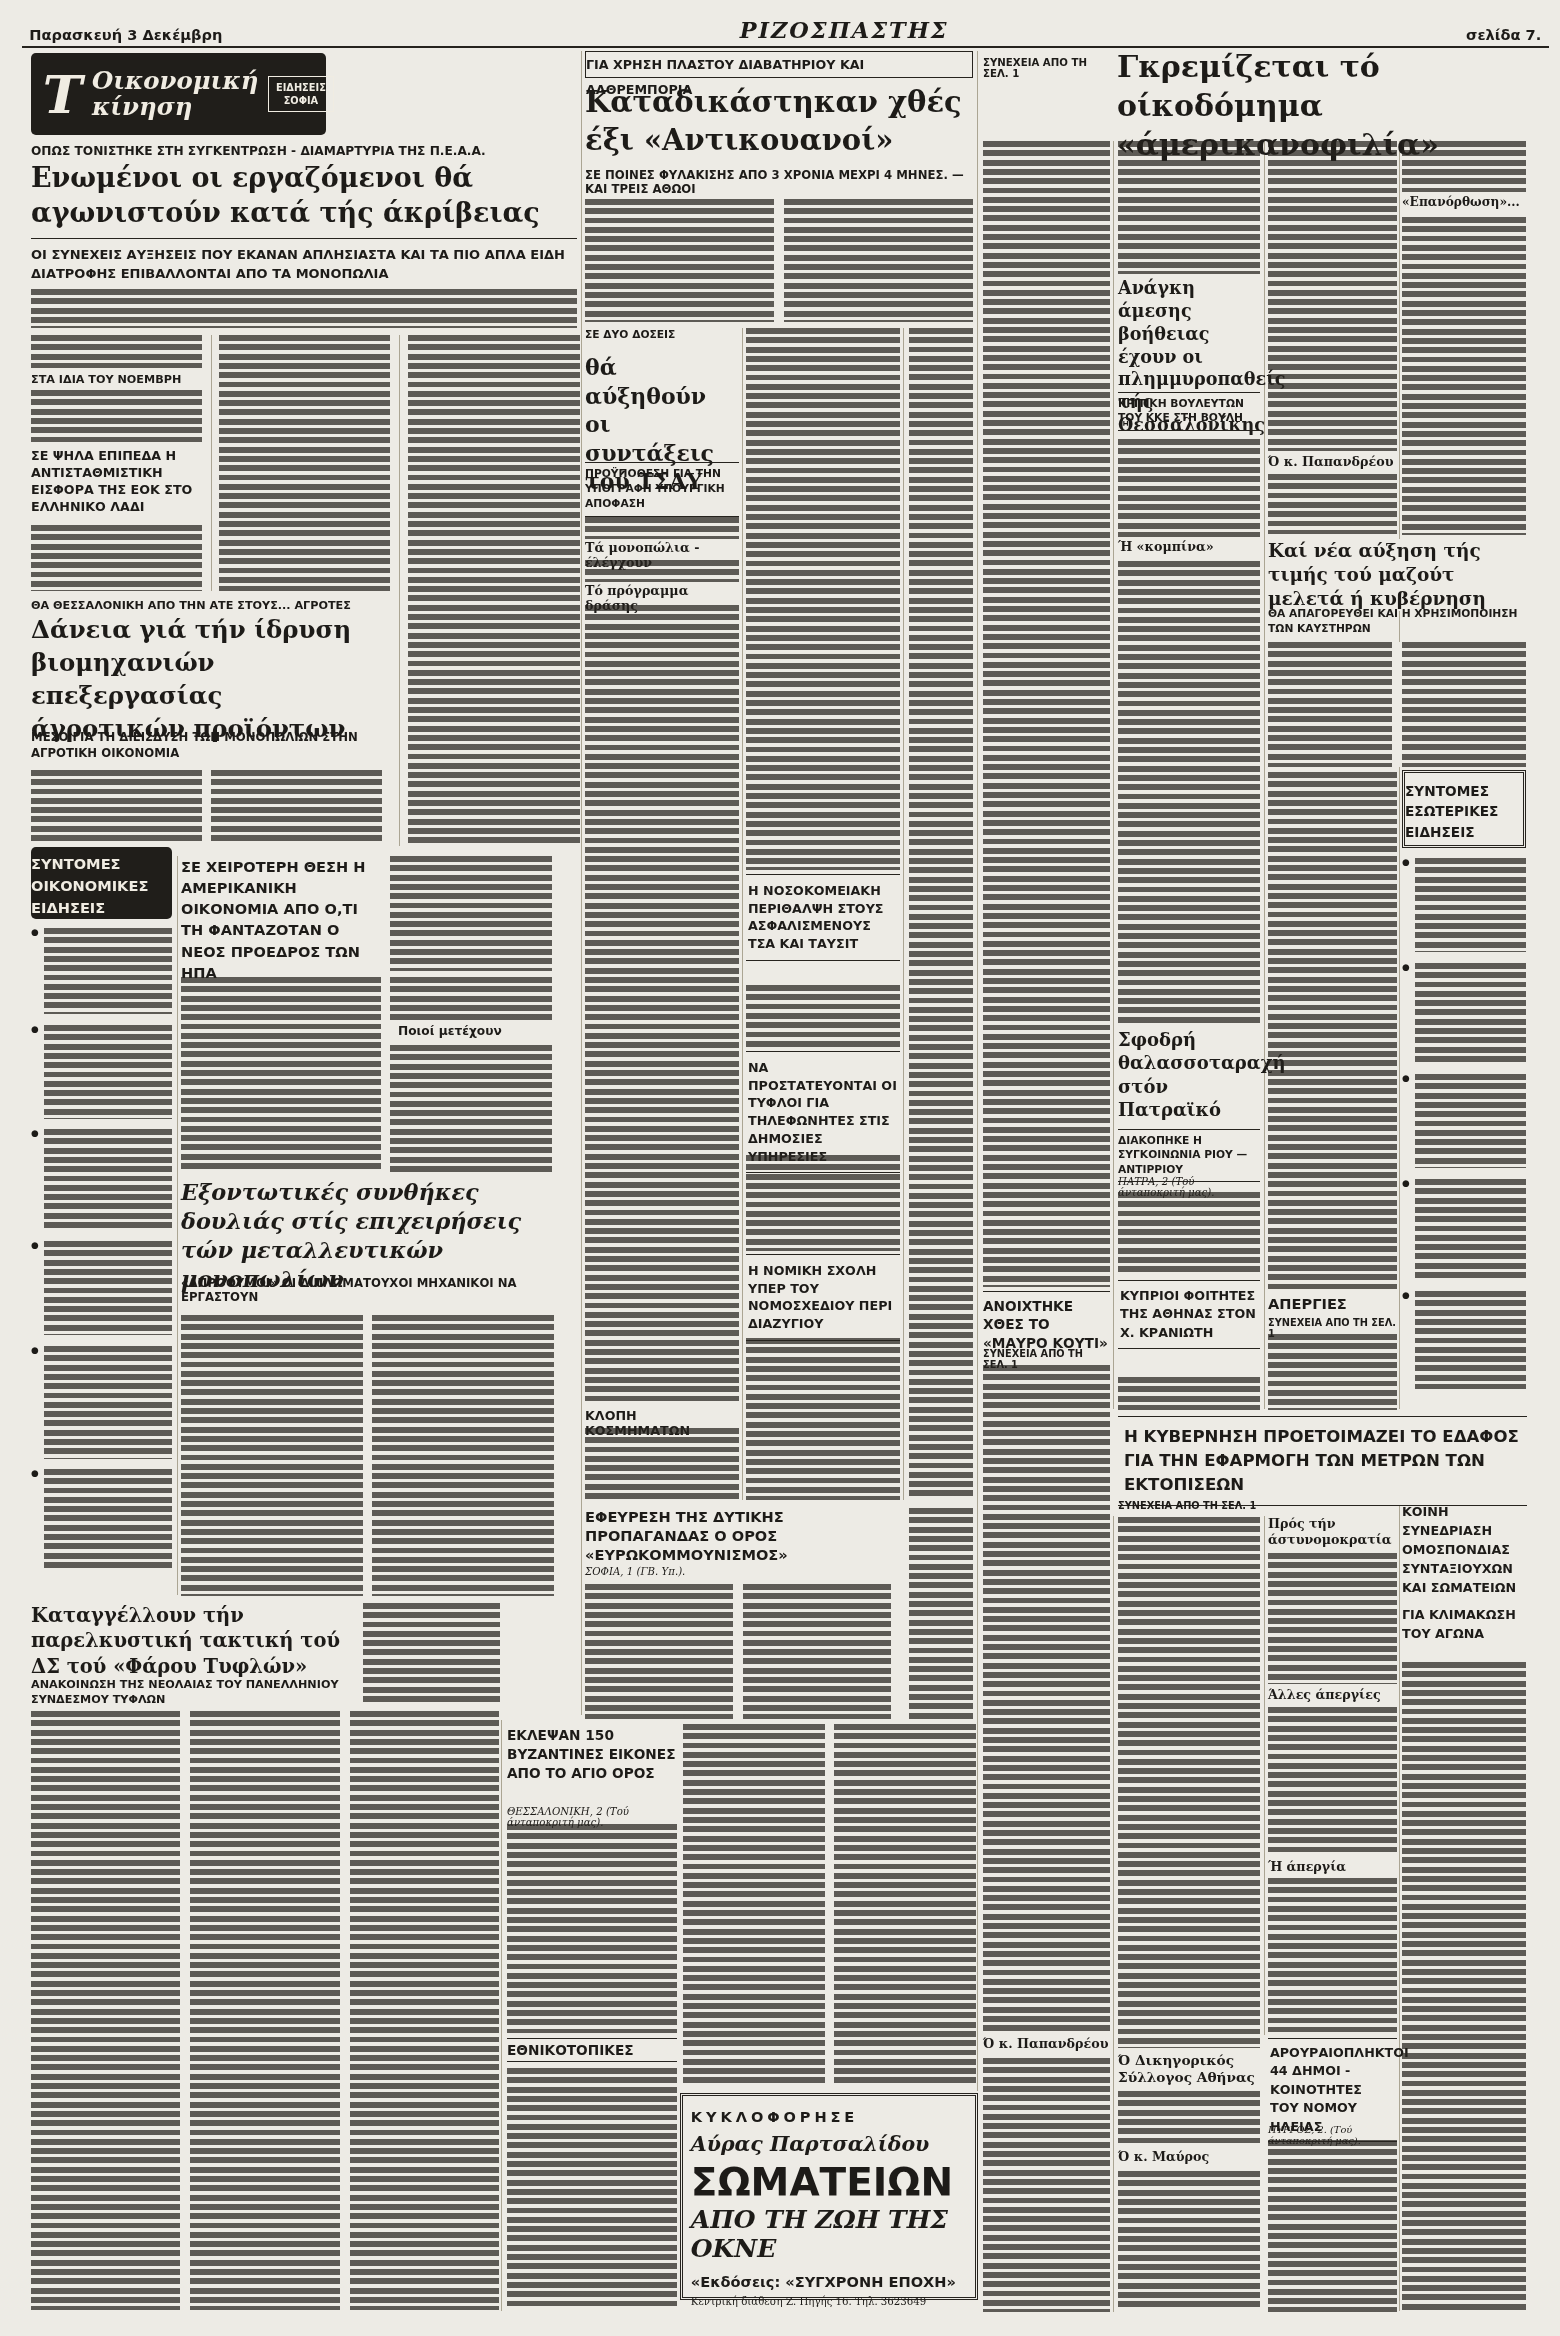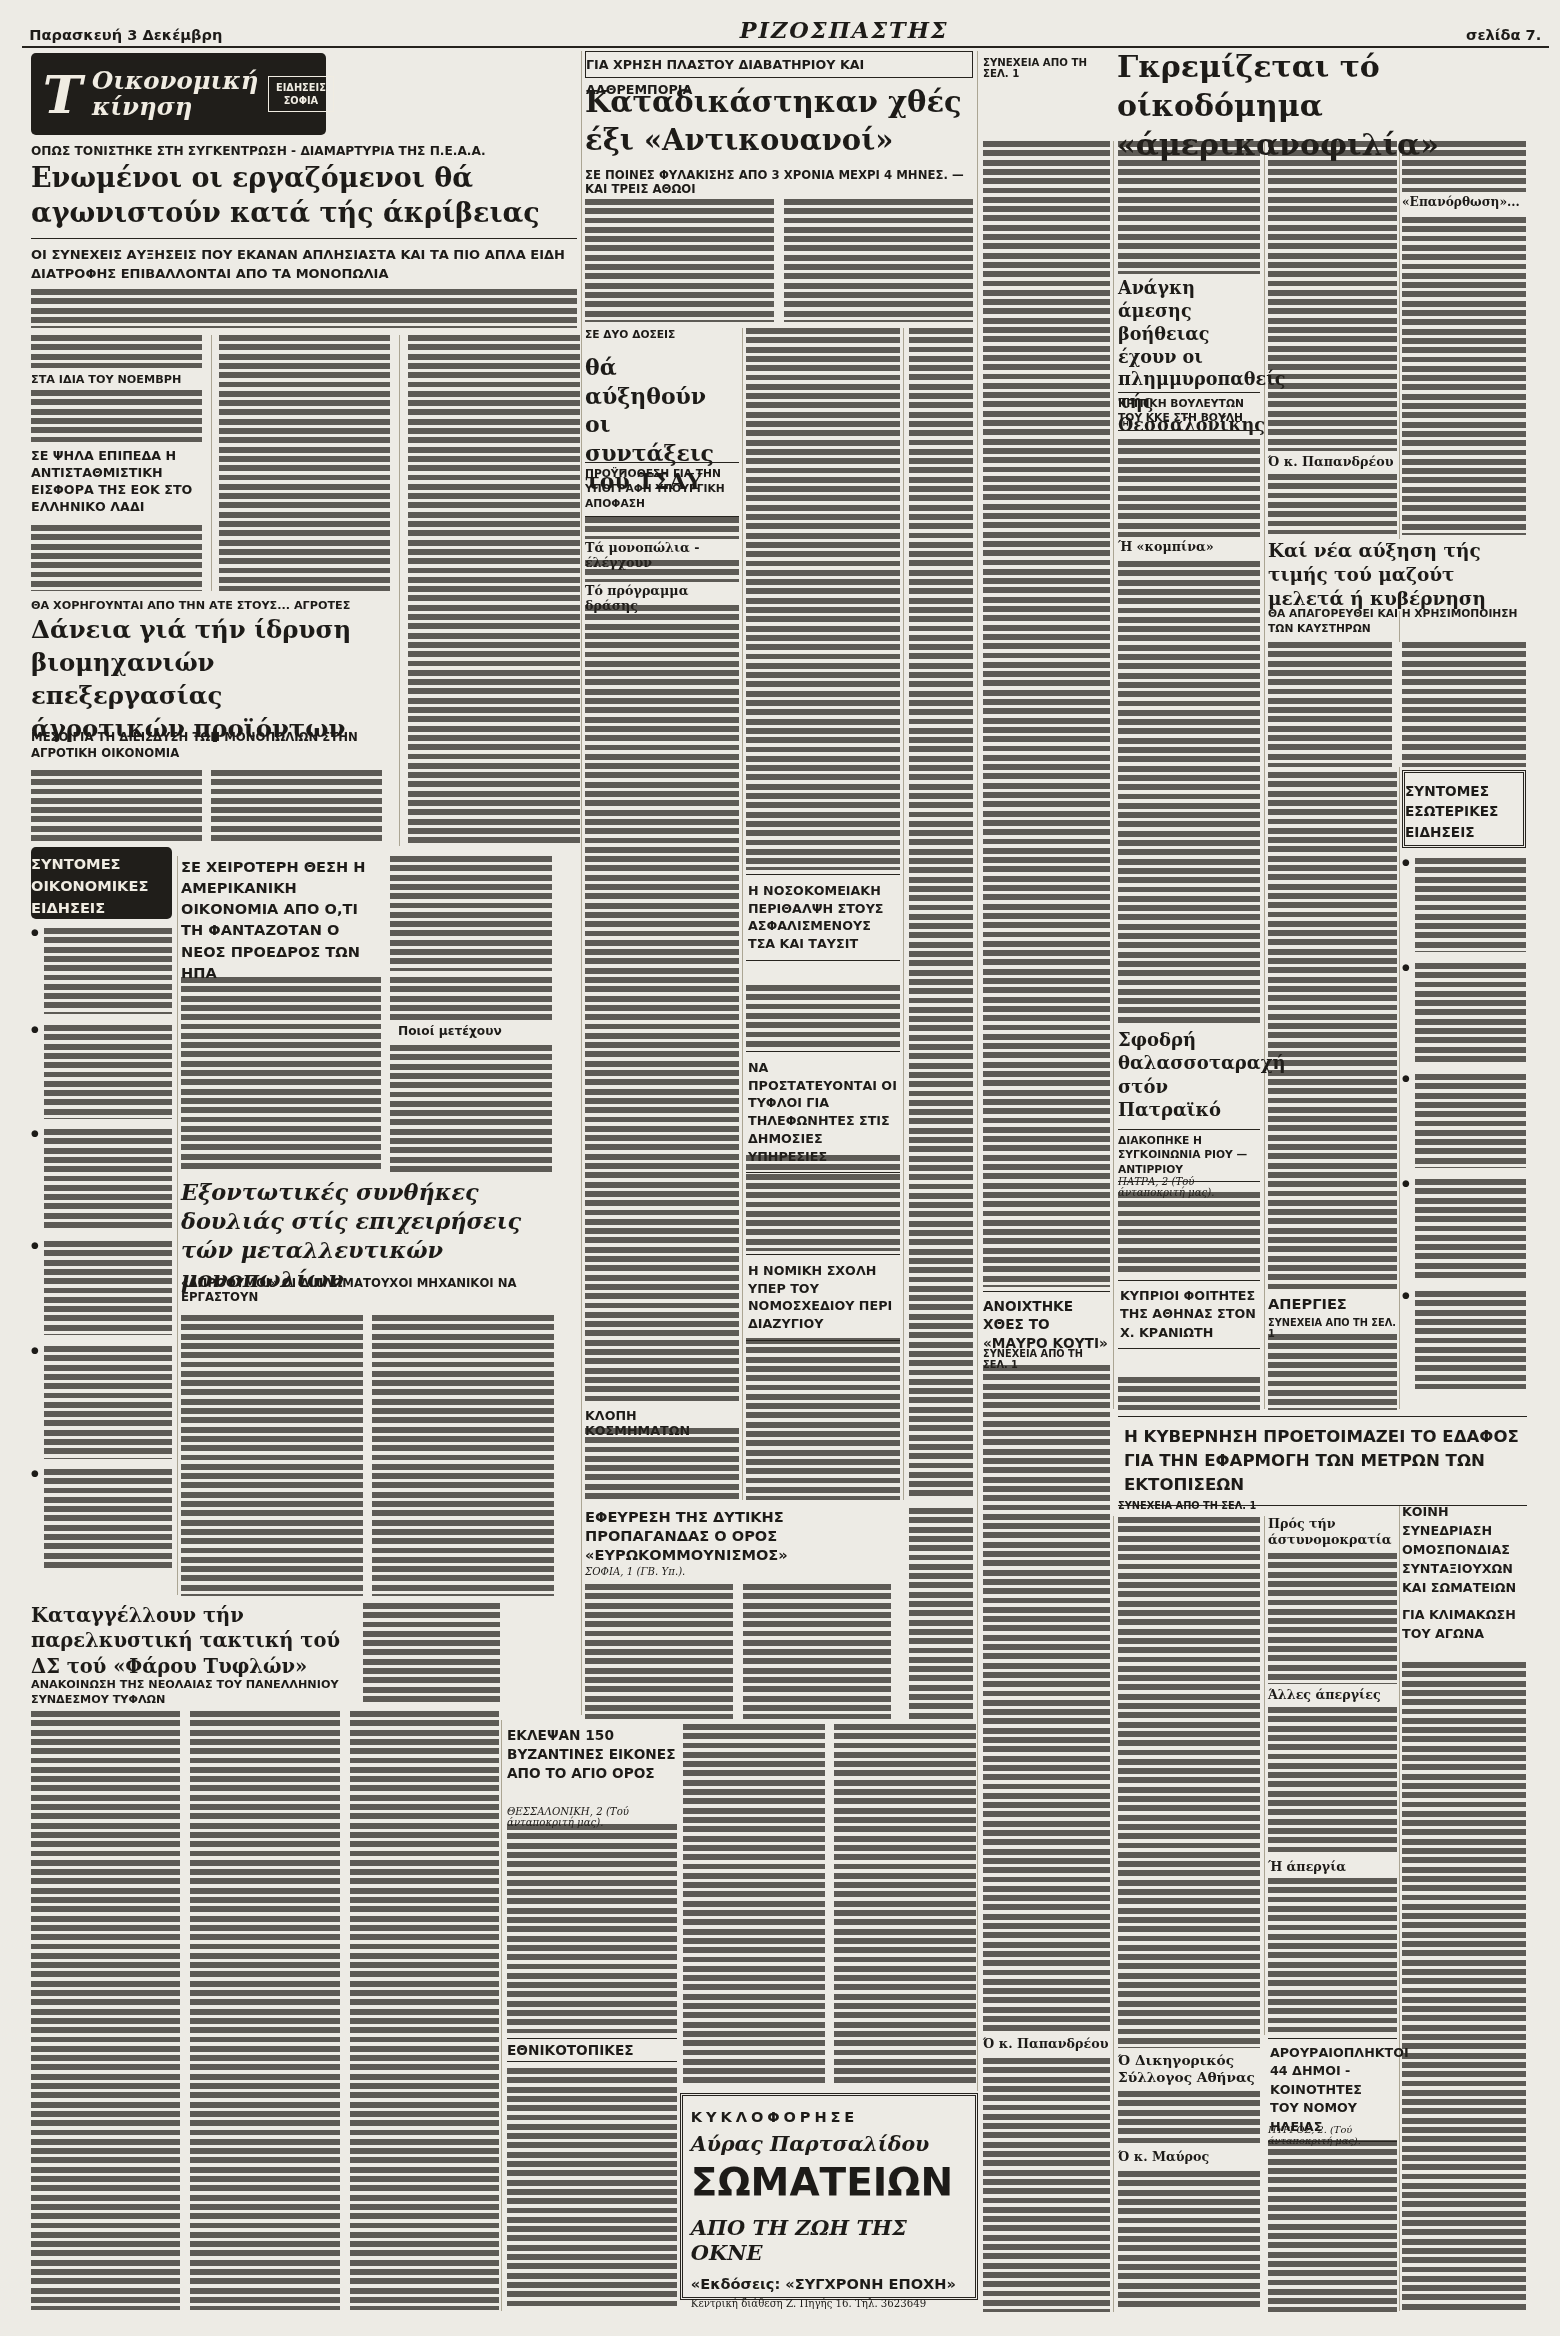--- a/index.html
+++ b/index.html
@@ -79,21 +79,21 @@
   <div class="abs sim" style="left:31px;top:289px;width:546px;height:39px;"></div>
 
   <div class="abs sim" style="left:31px;top:335px;width:171px;height:33px;"></div>
   <div class="abs kick ctr" style="left:31px;top:373px;width:171px;font-size:11.2px;">ΣΤΑ ΙΔΙΑ ΤΟΥ ΝΟΕΜΒΡΗ</div>
   <div class="abs sim" style="left:31px;top:390px;width:171px;height:53px;"></div>
   <div class="abs kick ctr" style="left:31px;top:447px;width:171px;font-size:12.7px;line-height:1.35;">ΣΕ ΨΗΛΑ ΕΠΙΠΕΔΑ Η ΑΝΤΙΣΤΑΘΜΙΣΤΙΚΗ ΕΙΣΦΟΡΑ ΤΗΣ ΕΟΚ ΣΤΟ ΕΛΛΗΝΙΚΟ ΛΑΔΙ</div>
   <div class="abs sim" style="left:31px;top:525px;width:171px;height:66px;"></div>
   <div class="abs sim" style="left:219px;top:335px;width:171px;height:256px;"></div>
   <div class="abs sim" style="left:408px;top:335px;width:172px;height:511px;"></div>
 
-  <div class="abs kick ctr" style="left:31px;top:599px;width:351px;font-size:11.2px;">ΘΑ ΧΟΡΗΓΟΥΝΤΑΙ ΑΠΟ ΤΗΝ ΑΤΕ ΣΤΟΥΣ... ΑΓΡΟΤΕΣ</div>
+  <div class="abs kick ctr" style="left:31px;top:599px;width:351px;font-size:11.2px;">ΘΑ ΘΕΣΣΑΛΟΝΙΚΗ ΑΠΟ ΤΗΝ ΑΤΕ ΣΤΟΥΣ... ΑΓΡΟΤΕΣ</div>
   <div class="abs hl ctr paper" style="left:31px;top:614px;width:351px;font-size:24.4px;line-height:1.35;">Δάνεια γιά τήν ίδρυση βιομηχανιών επεξεργασίας άγροτικών προϊόντων</div>
   <div class="abs kick ctr" style="left:31px;top:729px;width:351px;font-size:11.7px;line-height:1.4;">ΜΕΣΟ ΓΙΑ ΤΗ ΔΙΕΙΣΔΥΣΗ ΤΩΝ ΜΟΝΟΠΩΛΙΩΝ ΣΤΗΝ ΑΓΡΟΤΙΚΗ ΟΙΚΟΝΟΜΙΑ</div>
   <div class="abs sim" style="left:31px;top:770px;width:351px;height:72px;--n:2;"></div>
 
   <div class="abs blackbox ctr kick" style="left:31px;top:847px;width:141px;height:72px;font-size:14.6px;line-height:1.5;padding-top:5.9px;box-sizing:border-box;">
     <div>ΣΥΝΤΟΜΕΣ</div>
     <div>ΟΙΚΟΝΟΜΙΚΕΣ</div>
     <div>ΕΙΔΗΣΕΙΣ</div>
   </div>
   <div class="abs" style="left:31px;top:928px;width:141px;height:667px;">
@@ -179,21 +179,21 @@
   <div class="abs i" style="left:585px;top:1566px;width:306px;font-size:10.2px;">ΣΟΦΙΑ, 1 (ΓΒ. Υπ.).</div>
   <div class="abs sim" style="left:585px;top:1584px;width:306px;height:135px;--n:2;"></div>
   <div class="abs sim" style="left:909px;top:1508px;width:64px;height:211px;"></div>
 
   <div class="abs sim" style="left:683px;top:1724px;width:293px;height:363px;--n:2;"></div>
 
   <div class="abs dblbox paper ctr" style="left:680px;top:2093px;width:298px;height:207px;box-sizing:border-box;padding:11.7px 7.8px;">
     <div class="kick" style="font-size:14.6px;letter-spacing:3.9px;">ΚΥΚΛΟΦΟΡΗΣΕ</div>
     <div class="hl i" style="font-size:20.5px;margin-top:7.8px;">Αύρας Παρτσαλίδου</div>
     <div class="kick" style="font-size:39px;margin-top:3.9px;">ΣΩΜΑΤΕΙΩΝ</div>
-    <div class="hl i" style="font-size:21px;margin-top:10px;">ΑΠΟ ΤΗ ΖΩΗ ΤΗΣ ΟΚΝΕ</div>
+    <div class="hl i" style="font-size:25px;margin-top:0;">ΑΠΟ ΤΗ ΖΩΗ ΤΗΣ ΟΚΝΕ</div>
     <div class="kick" style="font-size:14.6px;margin-top:9.8px;">«Εκδόσεις: «ΣΥΓΧΡΟΝΗ ΕΠΟΧΗ»</div>
     <div style="font-size:10.2px;margin-top:5.9px;">Κεντρική διάθεση Ζ. Πηγής 16. Τηλ. 3623649</div>
   </div>
 
   <div class="abs kick" style="left:983px;top:57px;width:129px;font-size:10.2px;">ΣΥΝΕΧΕΙΑ ΑΠΟ ΤΗ ΣΕΛ. 1</div>
   <div class="abs hl ctr" style="left:1117px;top:47px;width:410px;font-size:30px;line-height:1.3;">
     <div>Γκρεμίζεται τό οίκοδόμημα</div>
     <div>«άμερικανοφιλία»</div>
   </div>
 

